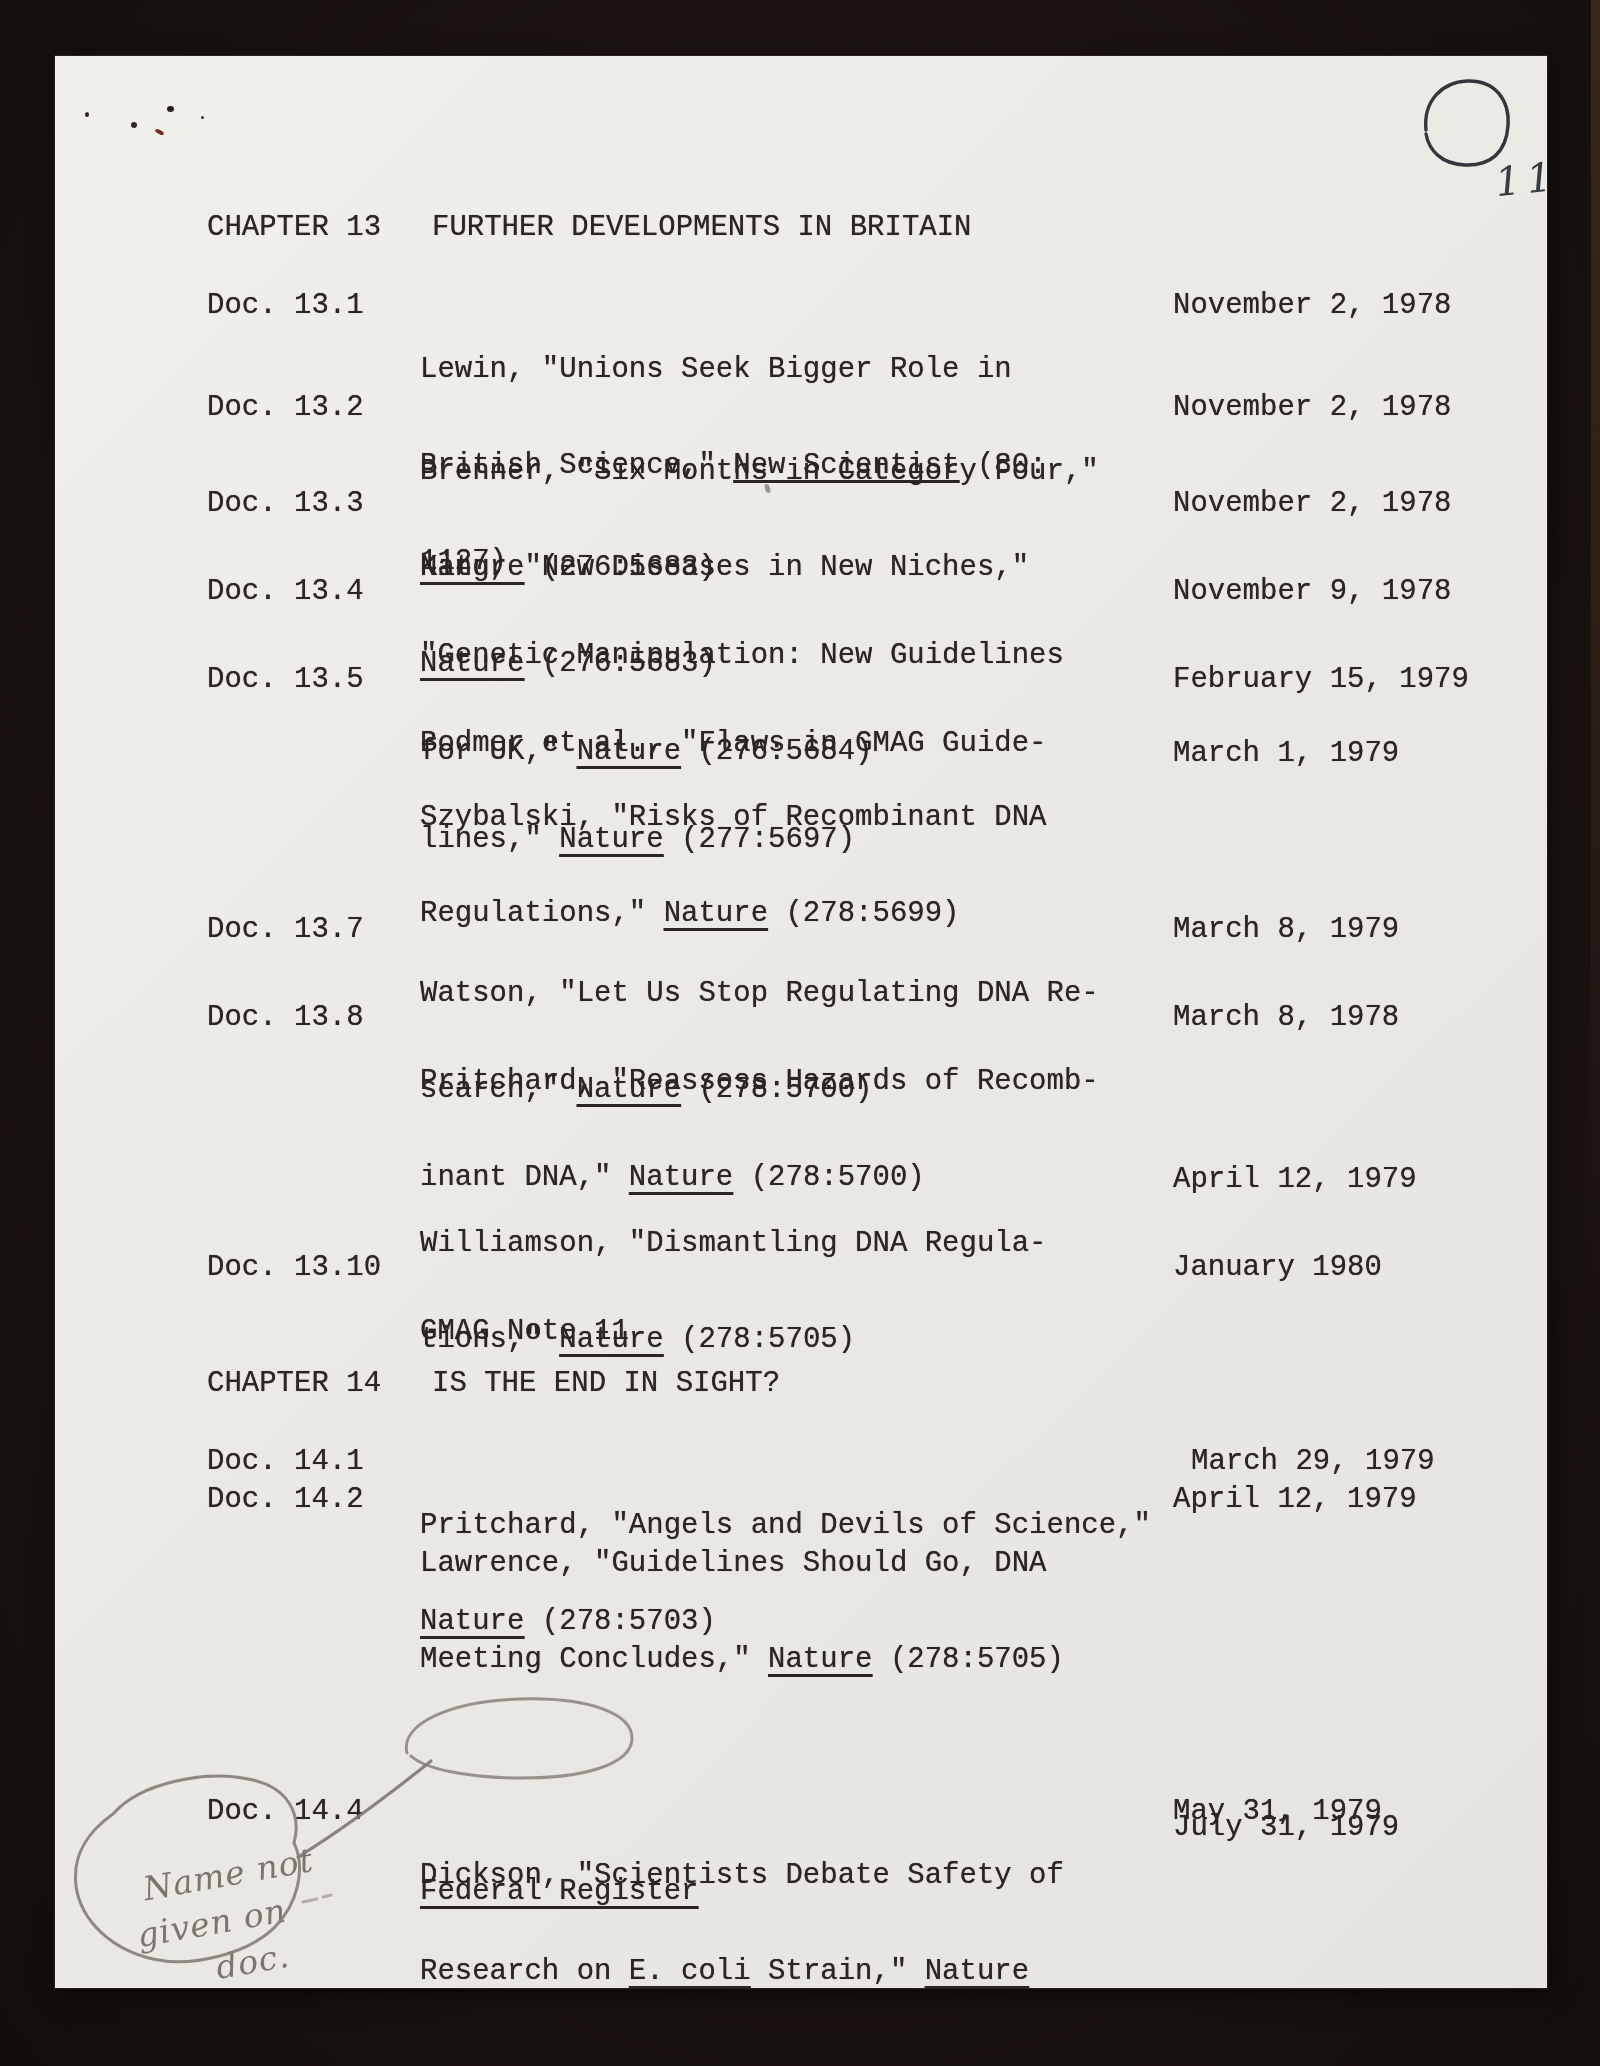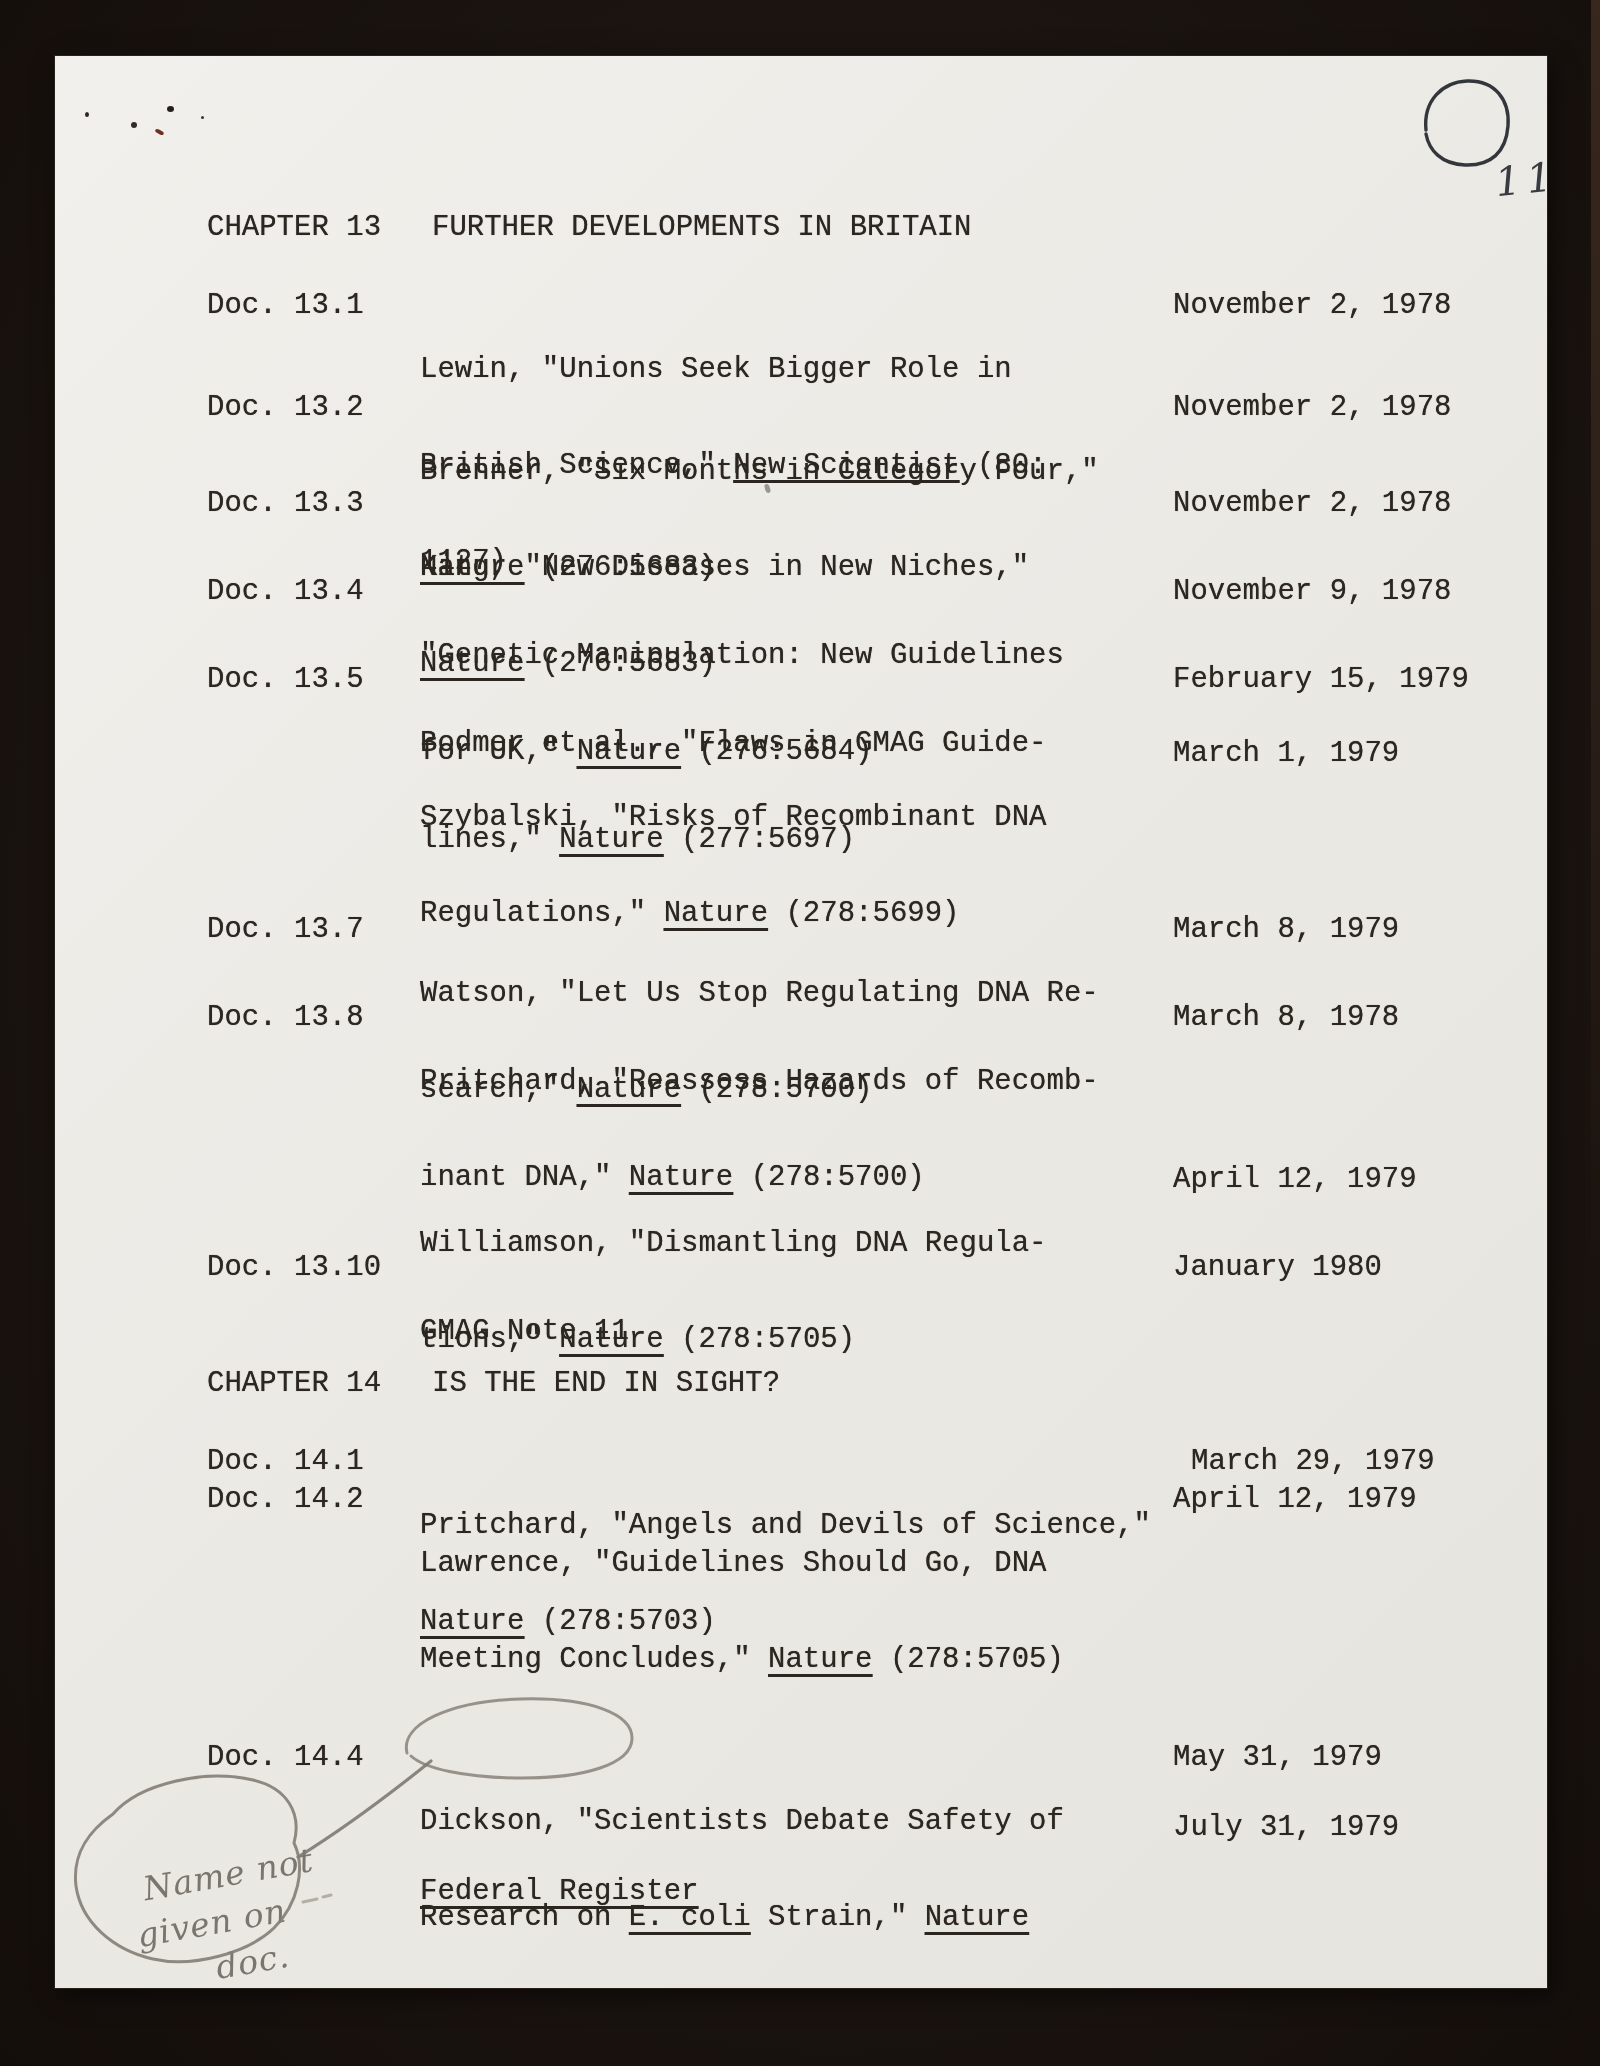--- a/index.html
+++ b/index.html
@@ -164,21 +164,21 @@
   <div class="row typed" style="top:1412px;margin-top:16px;">
     <div class="doc">Doc. 14.2</div>
     <div class="bodycol">
       <div class="line"><span>Lawrence, "Guidelines Should Go, DNA</span></div>
       <div class="line"><span>Meeting Concludes," </span><span class="u">Nature</span><span> (278:5705)</span></div>
     </div>
     <div class="datecol">April 12, 1979</div>
   </div>
 
 
-  <div class="row typed" style="top:1686px;padding-left:8px;">
+  <div class="row typed" style="top:1740px;padding-left:8px;">
     <div class="doc">Doc. 14.4</div>
     <div class="bodycol">
       <div class="line"><span>Dickson, "Scientists Debate Safety of</span></div>
       <div class="line"><span>Research on </span><span class="u">E. coli</span><span> Strain," </span><span class="u">Nature</span></div>
     </div>
     <div class="datecol">May 31, 1979</div>
   </div>
 
   <div class="row typed" style="top:1756px;">
     <div class="doc"></div>

